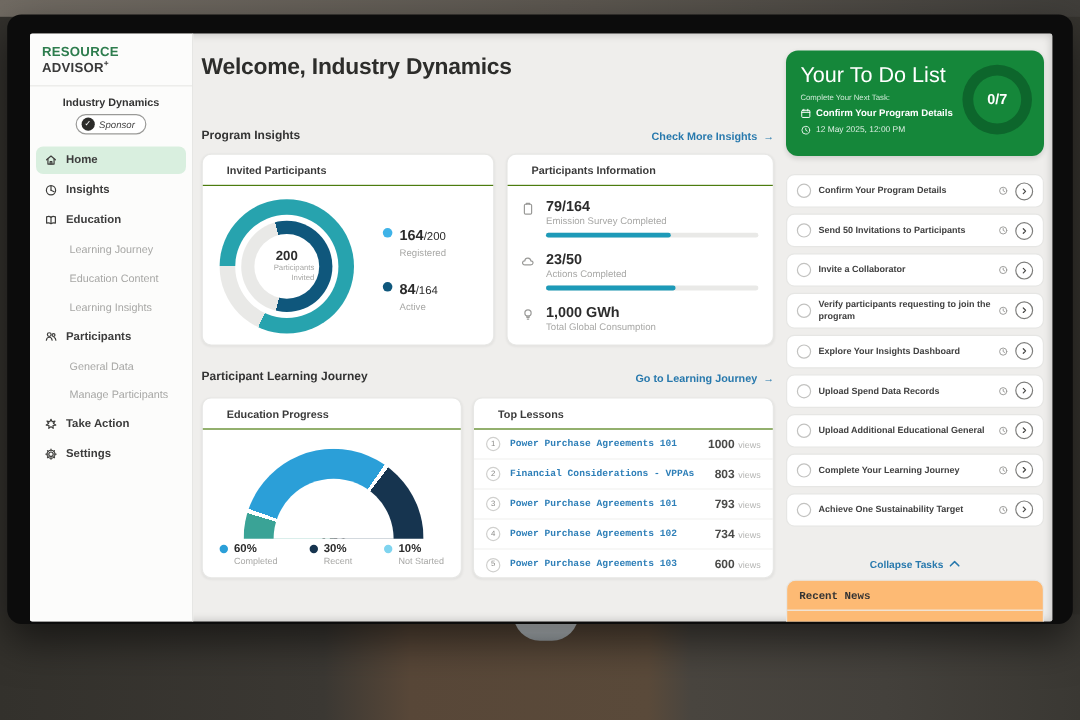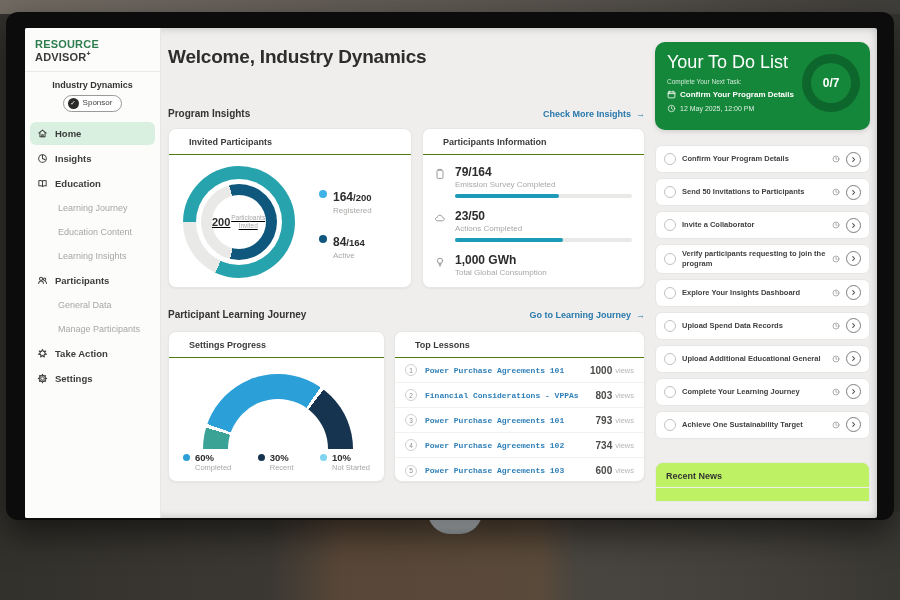--- a/index.html
+++ b/index.html
@@ -18,22 +18,22 @@
   .monitor { position:absolute; left:6px; top:12px; width:888px; height:508px; background:#0c0c0c;
     border-radius:12px; box-shadow:0 14px 34px rgba(0,0,0,.55); }
   .screen { position:absolute; left:19px; top:16px; width:852px; height:490px; background:#efeeec;
     border-radius:2px; overflow:hidden; box-shadow:inset 0 0 8px rgba(0,0,0,.22); }
 
   
   .sidebar { position:absolute; left:0; top:0; width:136px; height:100%; background:#fcfcfb; border-right:1px solid #e6e6e4; }
   .brand { padding:10px 10px 8px 10px; font-size:11px; font-weight:bold; letter-spacing:.2px; border-bottom:1px solid #e9e9e7; }
   .brand .b1 { color:#2e7d4e; } .brand .b2 { color:#3a3a3a; } .brand sup { font-size:7px; color:#3a3a3a; }
   .org { text-align:center; font-size:9px; font-weight:bold; color:#333; margin-top:8px; }
-  .sponsor { display:flex; align-items:flex-start; gap:4px; width:max-content; margin:5px auto 8px auto;
-    border:1px solid #9a9a98; border-radius:999px; padding:2px 9px 2px 4px; background:#fff; }
+  .sponsor { display:flex; align-items:flex-end; gap:4px; width:max-content; margin:5px auto 8px auto;
+    border:1px solid #9a9a98; border-radius:999px; padding:2px 9px 2px 4px; background:#fff;font-style:italic; }
   .sponsor .sp-ic { width:11px; height:11px; border-radius:50%; background:#2b2b29; color:#fff; font-size:6.5px;
     display:flex; align-items:center; justify-content:center; }
   .sponsor .sp-tx { font-size:8px; color:#444; }
   .nav { padding:2px 5px; }
   .nav-item { display:flex; align-items:center; gap:7px; height:23px; padding:0 7px; border-radius:6px;
     font-size:9.5px; font-weight:bold; color:#3c3c3c; margin-bottom:2px; }
   .nav-item.active { background:#d9efdf; }
   .nav-item svg { flex:0 0 auto; }
   .nav-sub { height:22px; display:flex; align-items:center; padding-left:28px; font-size:9px; color:#a7a7a5; margin-bottom:2px; }
 
@@ -56,28 +56,28 @@
   .card2 { left:254px; top:100px; width:223px; height:160px; }
   .card3 { left:0; top:303px; width:217px; height:151px; }
   .card4 { left:226px; top:303px; width:251px; height:151px; }
 
   
   .donut { position:absolute; left:14px; top:37px; width:112px; height:112px; }
   .donut > div { position:absolute; border-radius:50%; }
   .d-outer { inset:0; }
   .d-hole1 { inset:13px; background:#fff; }
   .d-inner { inset:18px; }
-  .d-hole2 { inset:29px; background:#fff; display:flex; align-items:center; justify-content:center; text-align:center;text-decoration:underline; }
+  .d-hole2 { inset:29px; background:#fff; display:flex; flex-direction:column; align-items:center; justify-content:center; text-align:right; }
   .d-val { font-size:11px; font-weight:bold; color:#2c2c2c; }
   .d-lab { font-size:6.5px; color:#a8a8a6; line-height:1.25; width:46px; }
   .d-legend { position:absolute; left:150px; top:58px; display:flex; flex-direction:column; gap:17px; }
   .leg-item { display:flex; gap:6px; }
   .leg-dot { width:8px; height:8px; border-radius:50%; margin-top:3px; flex:0 0 auto; }
   .leg-num { font-size:12px; font-weight:bold; color:#2c2c2c; }
-  .leg-den { font-size:9.5px; font-weight:bold; color:#2c2c2c; }
+  .leg-den { font-size:9.5px; font-weight:normal; color:#2c2c2c; }
   .leg-lab { font-size:8px; color:#a8a8a6; margin-top:1px; }
 
   
   .info-body { padding:10px 12px 0 10px; }
   .info-row { display:flex; gap:8px; margin-bottom:11px; }
   .info-ic { width:14px; display:flex; justify-content:center; padding-top:3px; color:#9a9a98; }
   .info-col { flex:1; }
   .info-val { font-size:12px; font-weight:bold; color:#2c2c2c; }
   .info-lab { font-size:8px; color:#a8a8a6; margin-top:1px; }
   .bar { margin-top:5px; height:4px; background:#e9e9e7; border-radius:2px; }
@@ -121,22 +121,22 @@
   .todo-list { position:absolute; left:0; top:117px; width:215px; display:flex; flex-direction:column; gap:5px; }
   .todo-item { display:flex; align-items:center; gap:6px; min-height:28px; padding:4px 8px; background:#fff;
     border:1px solid #e6e6e4; border-radius:7px; }
   .cb { width:12px; height:12px; border:1.2px solid #c2c2c0; border-radius:50%; flex:0 0 auto; cursor:pointer; }
   .td-label { flex:1; font-size:7.5px; font-weight:bold; color:#414141; line-height:1.3; }
   .td-clock { color:#9a9a98; flex:0 0 auto; display:flex; }
   .chev { width:15px; height:15px; border:1px solid #7e7e7c; border-radius:50%; color:#4a4a48;
     display:flex; align-items:center; justify-content:center; flex:0 0 auto; cursor:pointer; }
   .collapse { position:absolute; left:0; top:437px; width:215px; display:flex; justify-content:center; align-items:center; gap:5px;
     font-size:8.5px; font-weight:bold; color:#2879ad; cursor:pointer; }
-  .news-card { position:absolute; left:0; top:434px; width:215px; height:40px; background:#bef264;
-    border:1px solid #e7e7e5; border-radius:8px 8px 0 0; }
+  .news-card { position:absolute; left:0; top:455px; width:215px; height:40px; background:#fdba74;
+    border:1px solid #e7e7e5; border-radius:8px 8px 0 0;font-family:Liberation Mono, monospace; }
   .news-title { padding:8px 10px 6px 10px; font-size:9px; font-weight:bold; color:#333; border-bottom:1px solid #ededeb; }
 
   svg { display:block; }
 </style>
 </head>
 <body>
 
 <div class="bg-base"></div>
 <div class="bg-top"></div>
 <div class="bg-bottom"></div>
@@ -311,21 +311,21 @@
 
       <div class="sec sec2">
         <span class="sec-title">Participant Learning Journey</span>
         <span class="sec-link">
           <span>Go to Learning Journey</span>
           <span>→</span>
         </span>
       </div>
 
       <section class="card card3">
-        <div class="card-h">Settings Progress</div>
+        <div class="card-h">Education Progress</div>
         <div class="gauge-wrap">
           <div class="gauge-arc" style="background: conic-gradient(from 270deg, rgb(58, 163, 150) 0%, rgb(58, 163, 150) 4.6%, rgb(255, 255, 255) 4.6%, rgb(255, 255, 255) 5.4%, rgb(43, 159, 216) 5.4%, rgb(43, 159, 216) 34.6%, rgb(255, 255, 255) 34.6%, rgb(255, 255, 255) 35.4%, rgb(22, 52, 79) 35.4%, rgb(22, 52, 79) 50%, transparent 50%, transparent 100%);"></div>
           <div class="gauge-hole"></div>
           <div class="gauge-txt">
             <div class="g-val">150</div>
 
           </div>
         </div>
         <div class="g-legend">
           <div class="g-leg-item">

